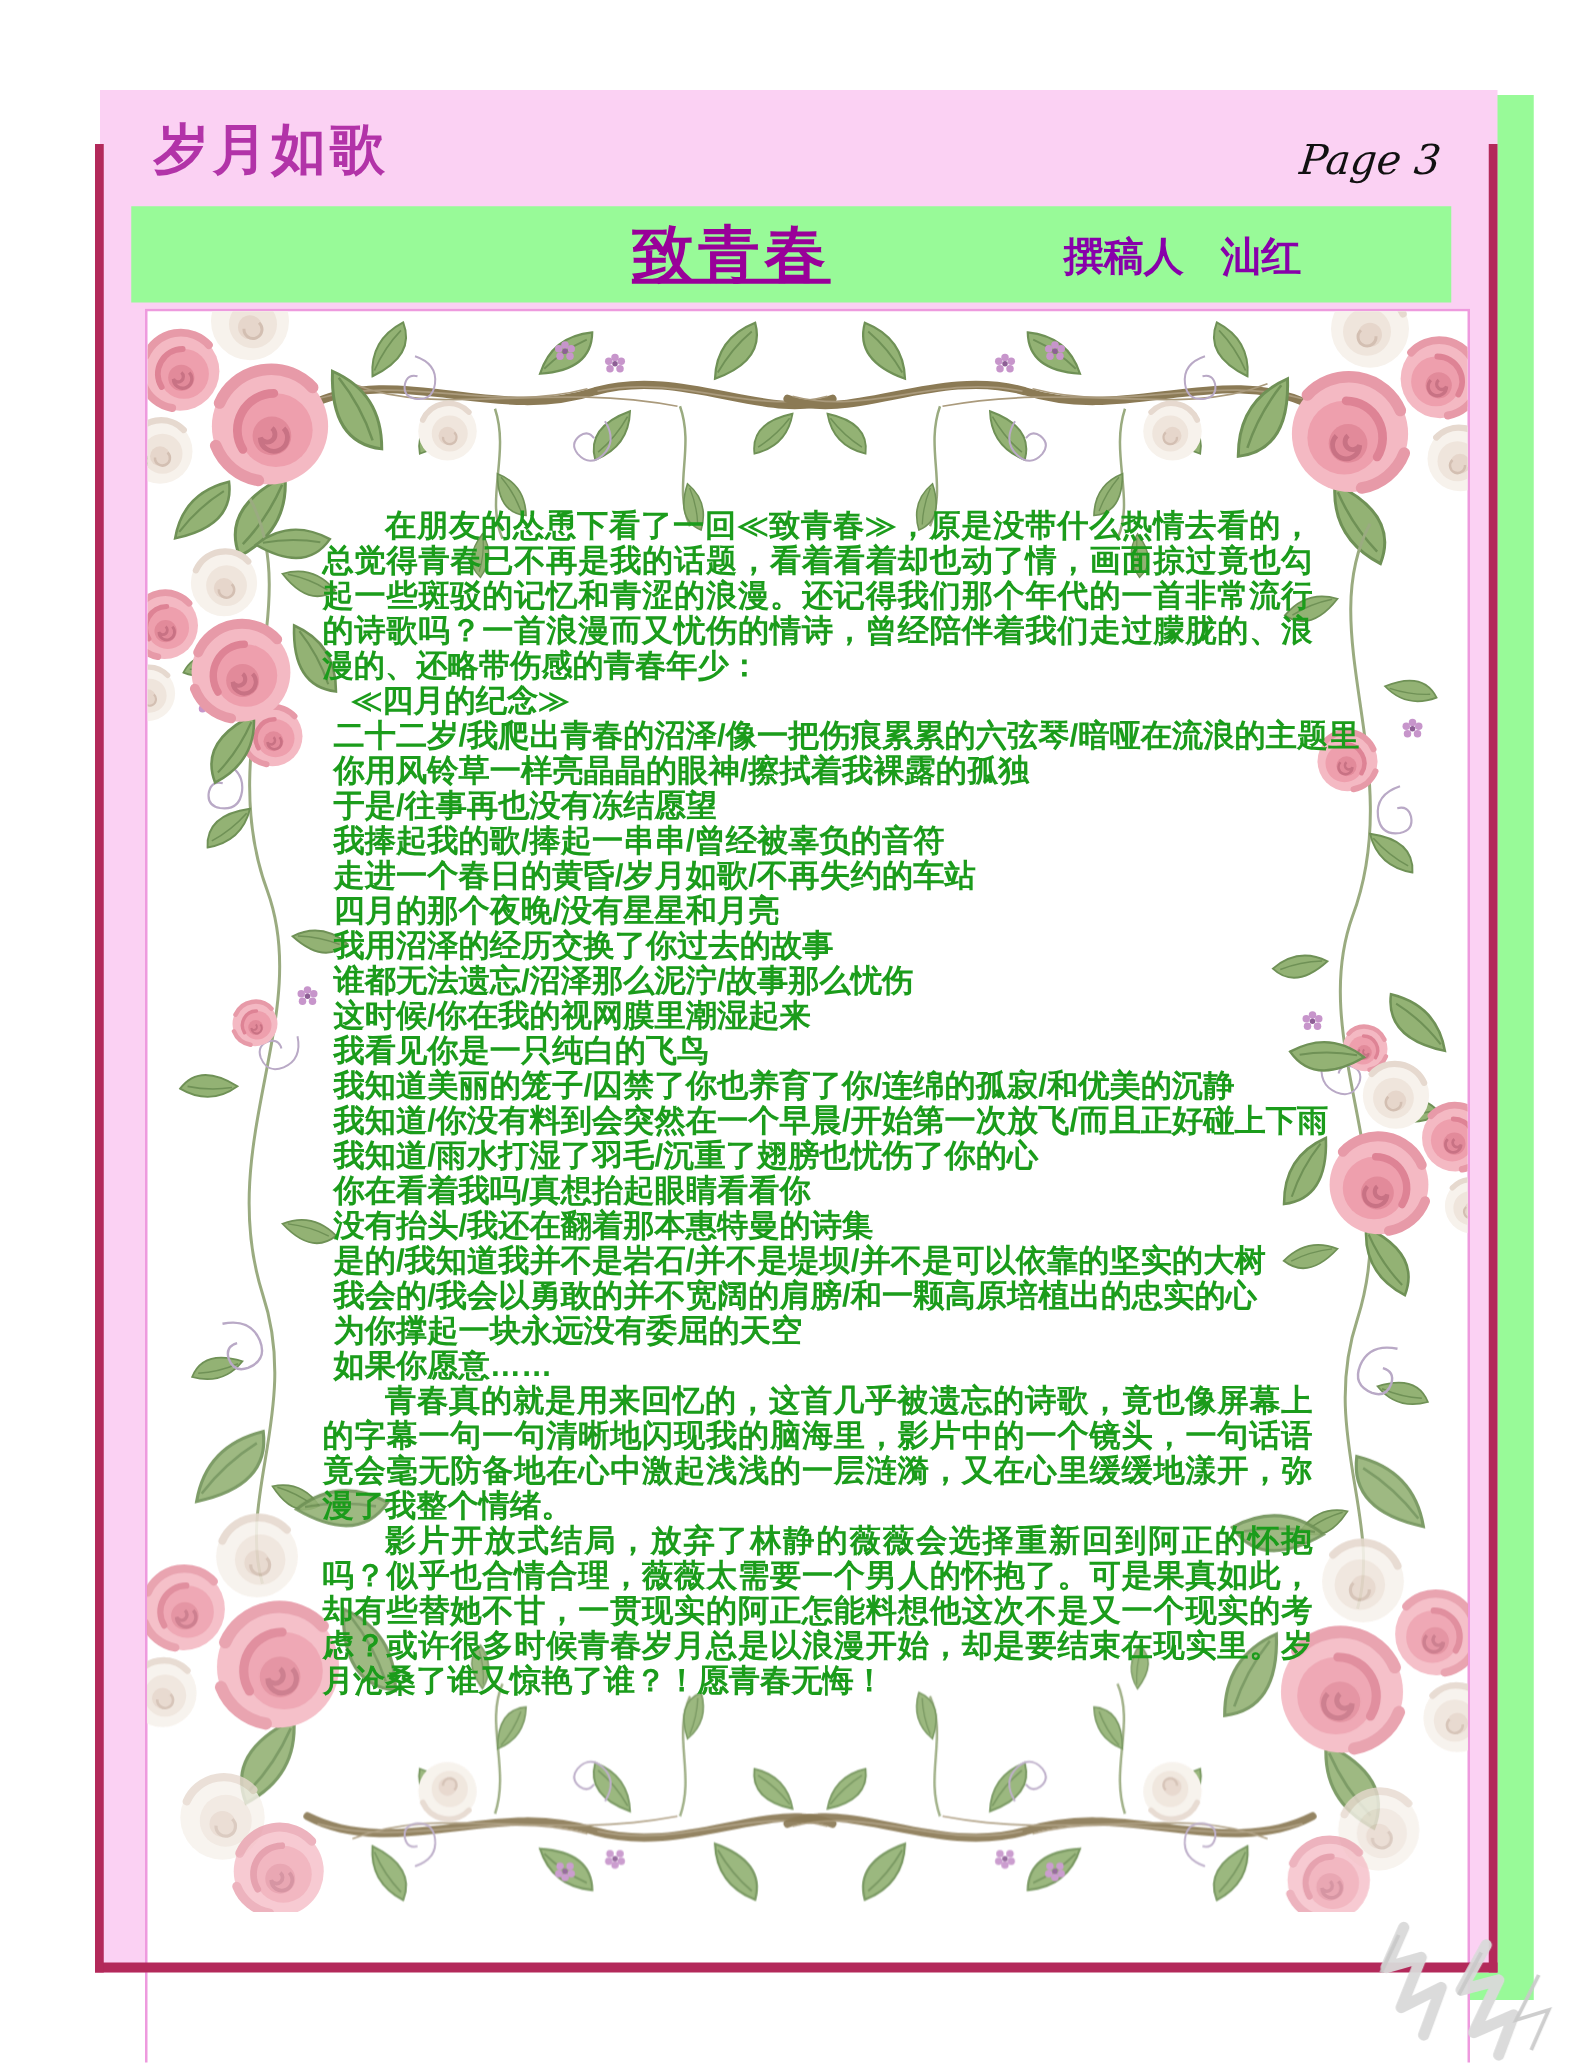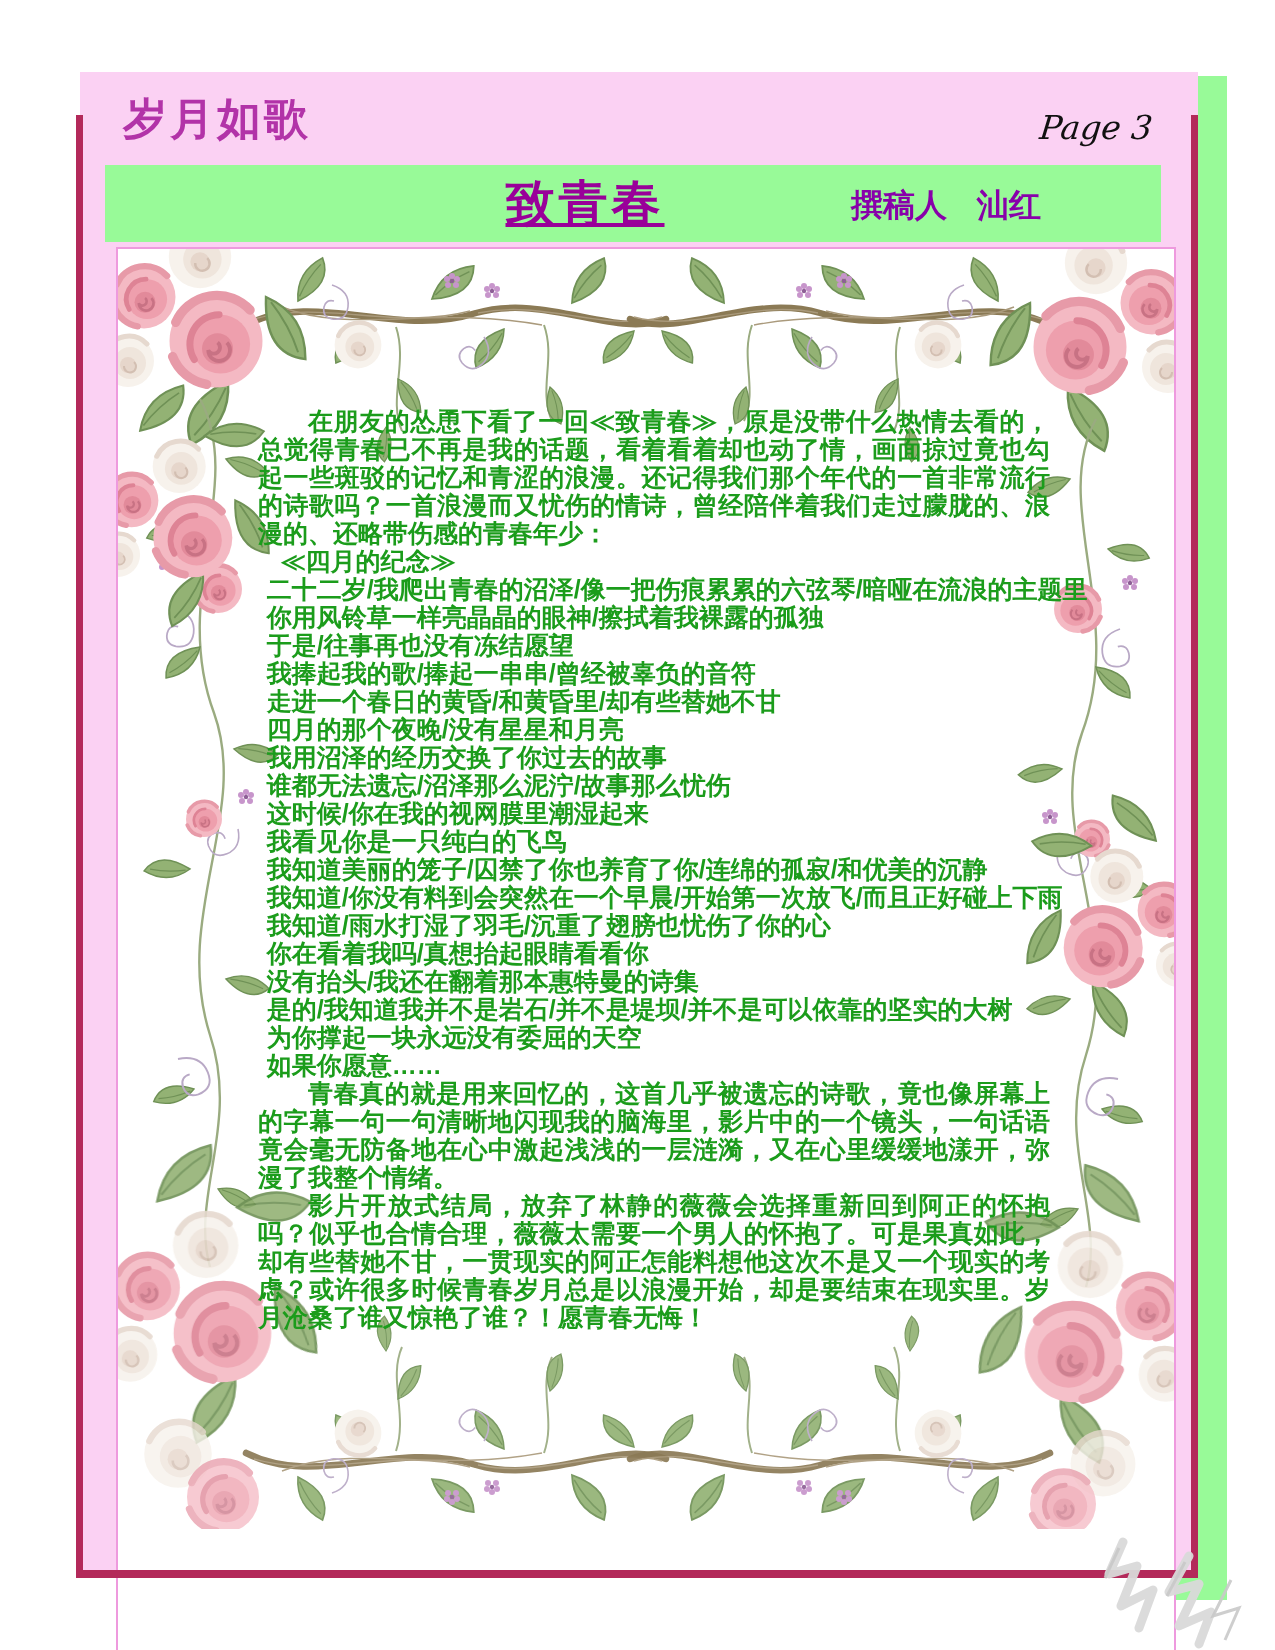--- a/index.html
+++ b/index.html
@@ -202,32 +202,33 @@
     </svg>
 
     <div class="article">
       <p class="para">在朋友的怂恿下看了一回≪致青春≫，原是没带什么热情去看的，总觉得青春已不再是我的话题，看着看着却也动了情，画面掠过竟也勾起一些斑驳的记忆和青涩的浪漫。还记得我们那个年代的一首非常流行的诗歌吗？一首浪漫而又忧伤的情诗，曾经陪伴着我们走过朦胧的、浪漫的、还略带伤感的青春年少：</p>
       <p class="poem-title">≪四月的纪念≫</p>
       <div>
           <div class="poem-line">二十二岁/我爬出青春的沼泽/像一把伤痕累累的六弦琴/暗哑在流浪的主题里</div>
           <div class="poem-line">你用风铃草一样亮晶晶的眼神/擦拭着我裸露的孤独</div>
           <div class="poem-line">于是/往事再也没有冻结愿望</div>
           <div class="poem-line">我捧起我的歌/捧起一串串/曾经被辜负的音符</div>
-          <div class="poem-line">走进一个春日的黄昏/和黄昏里/却有些替她不甘</div>
+          <div class="poem-line">走进一个春日的黄昏/岁月如歌/不再失约的车站</div>
           <div class="poem-line">四月的那个夜晚/没有星星和月亮</div>
           <div class="poem-line">我用沼泽的经历交换了你过去的故事</div>
           <div class="poem-line">谁都无法遗忘/沼泽那么泥泞/故事那么忧伤</div>
           <div class="poem-line">这时候/你在我的视网膜里潮湿起来</div>
           <div class="poem-line">我看见你是一只纯白的飞鸟</div>
           <div class="poem-line">我知道美丽的笼子/囚禁了你也养育了你/连绵的孤寂/和优美的沉静</div>
           <div class="poem-line">我知道/你没有料到会突然在一个早晨/开始第一次放飞/而且正好碰上下雨</div>
           <div class="poem-line">我知道/雨水打湿了羽毛/沉重了翅膀也忧伤了你的心</div>
           <div class="poem-line">你在看着我吗/真想抬起眼睛看看你</div>
           <div class="poem-line">没有抬头/我还在翻着那本惠特曼的诗集</div>
           <div class="poem-line">是的/我知道我并不是岩石/并不是堤坝/并不是可以依靠的坚实的大树</div>
+          <div class="poem-line">我会的/我会以勇敢的并不宽阔的肩膀/和一颗高原培植出的忠实的心</div>
           <div class="poem-line">为你撑起一块永远没有委屈的天空</div>
           <div class="poem-line">如果你愿意……</div>
         </div>
       <p class="para">青春真的就是用来回忆的，这首几乎被遗忘的诗歌，竟也像屏幕上的字幕一句一句清晰地闪现我的脑海里，影片中的一个镜头，一句话语竟会毫无防备地在心中激起浅浅的一层涟漪，又在心里缓缓地漾开，弥漫了我整个情绪。</p>
       <p class="para">影片开放式结局，放弃了林静的薇薇会选择重新回到阿正的怀抱吗？似乎也合情合理，薇薇太需要一个男人的怀抱了。可是果真如此，却有些替她不甘，一贯现实的阿正怎能料想他这次不是又一个现实的考虑？或许很多时候青春岁月总是以浪漫开始，却是要结束在现实里。岁月沧桑了谁又惊艳了谁？！愿青春无悔！</p>
     </div>
   </div>
 </div>
 
 <div class="crimson-frame"></div>

